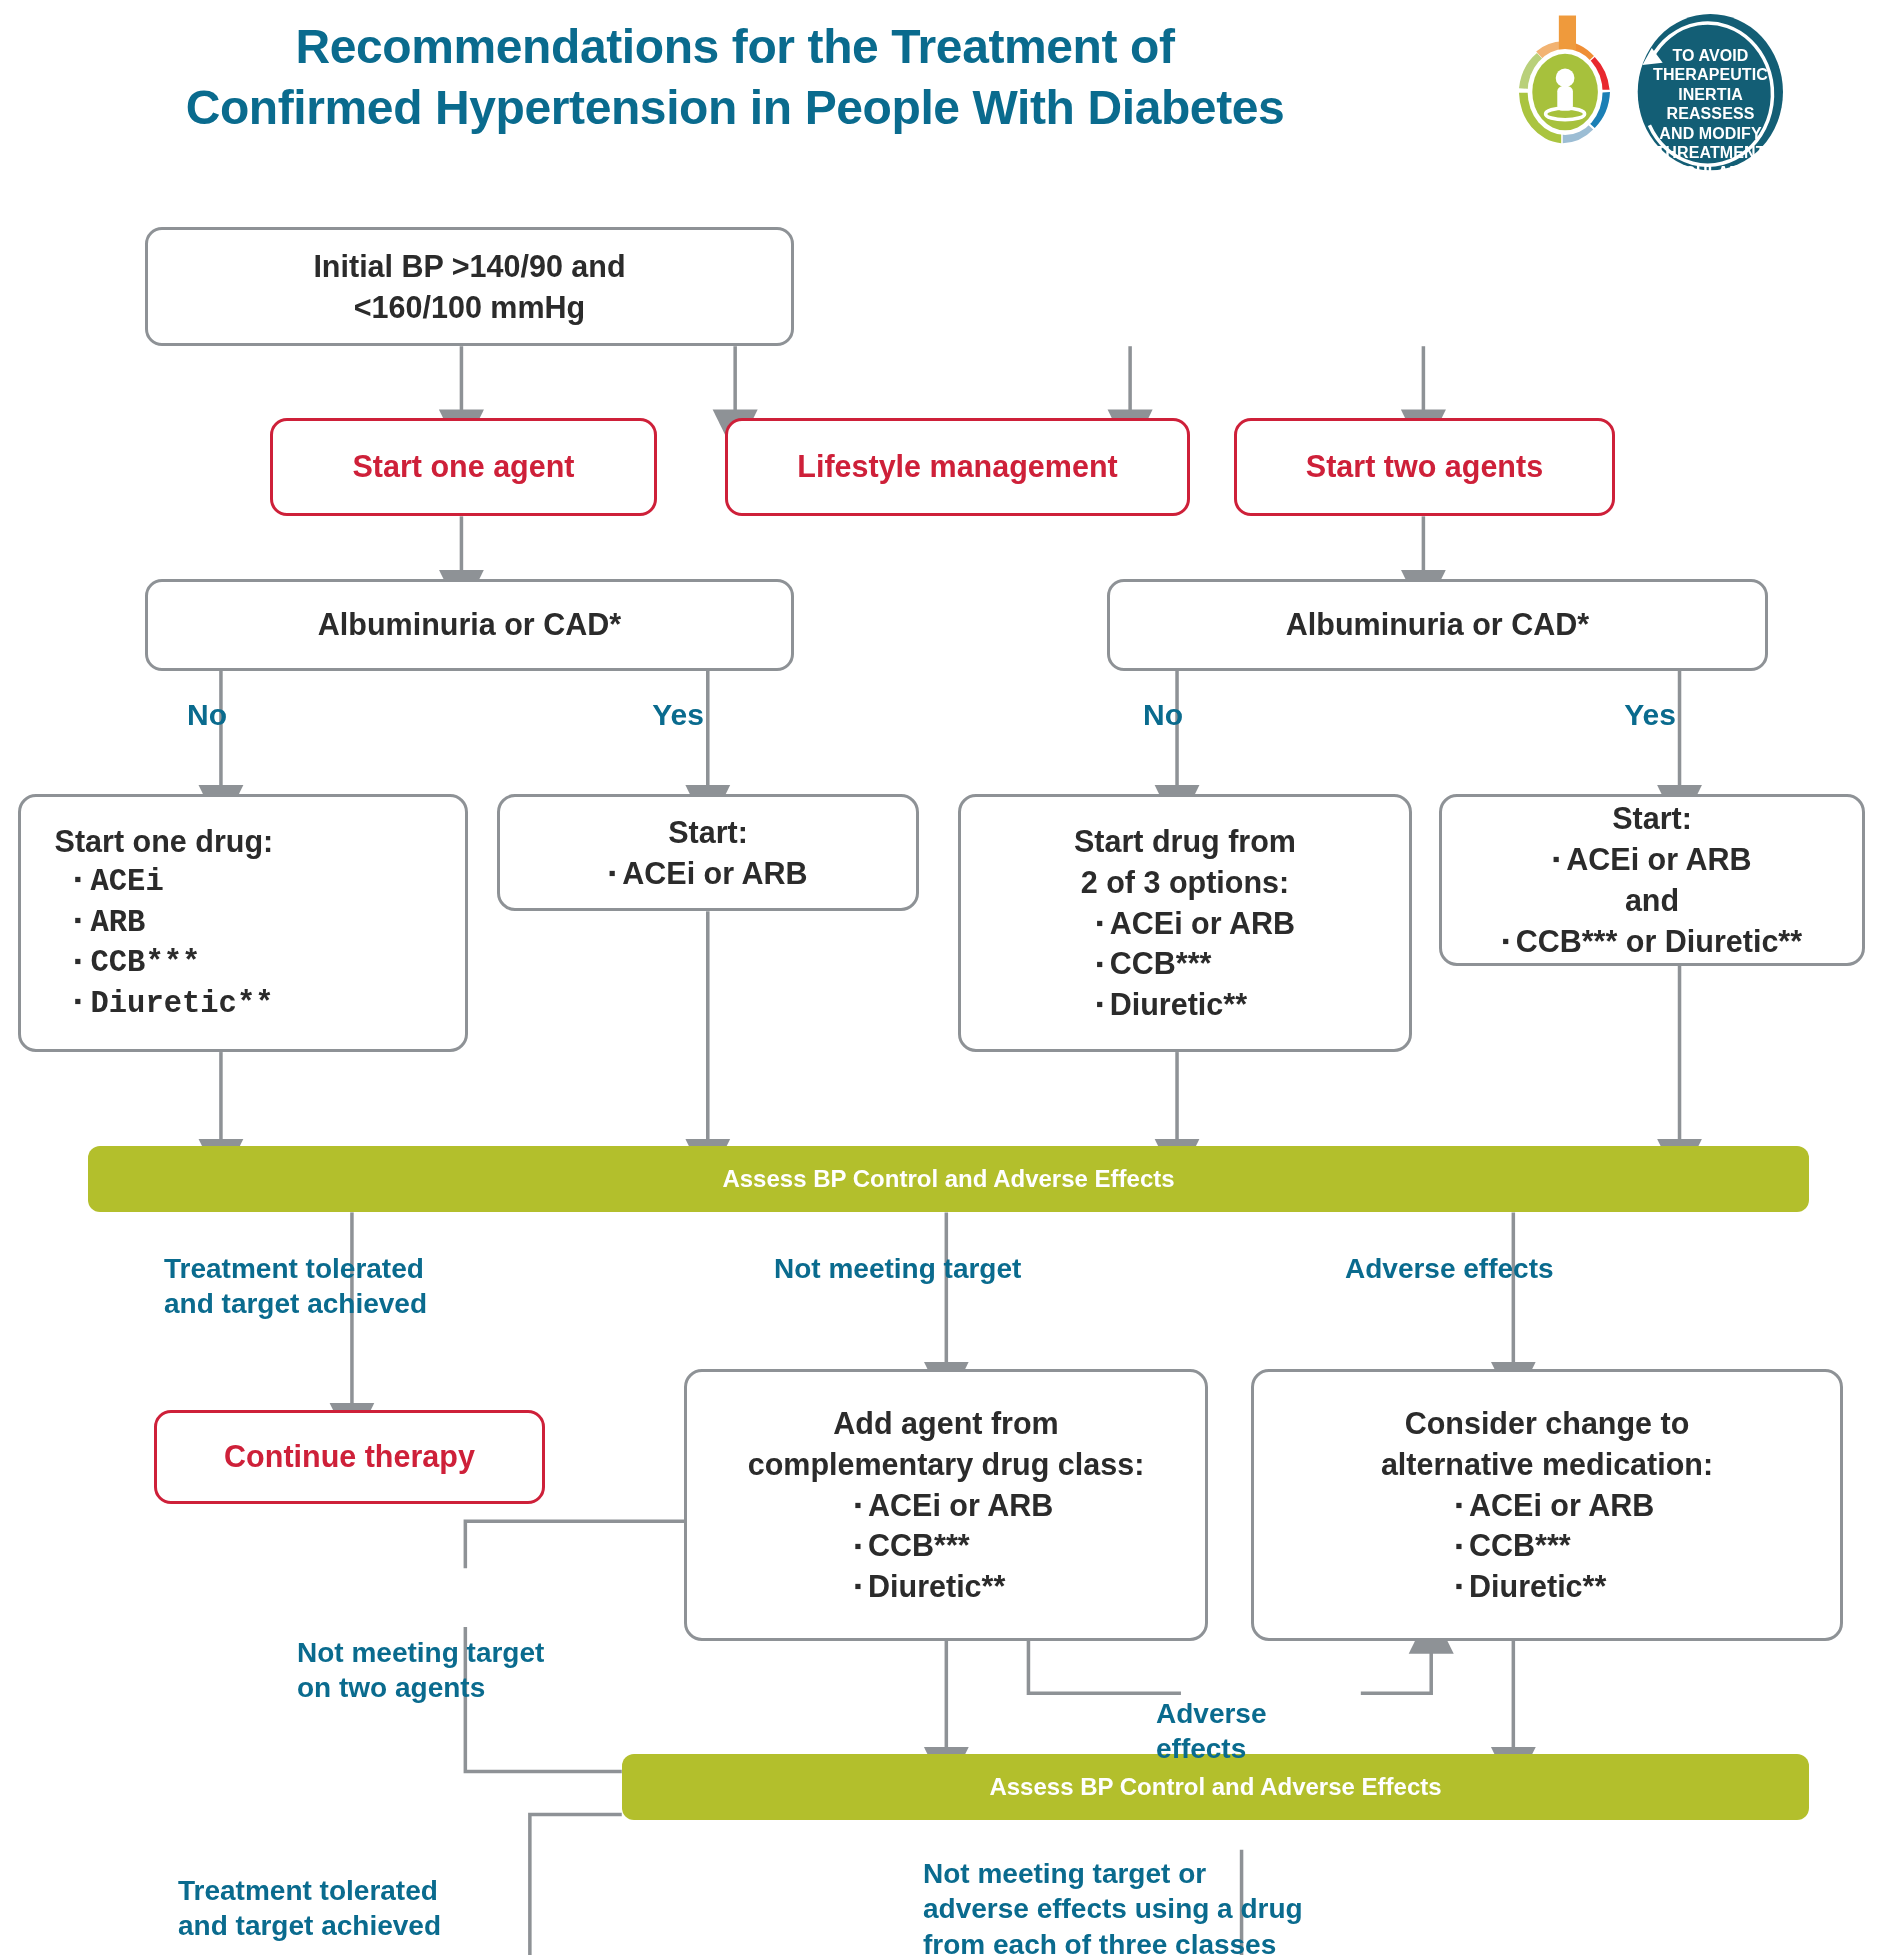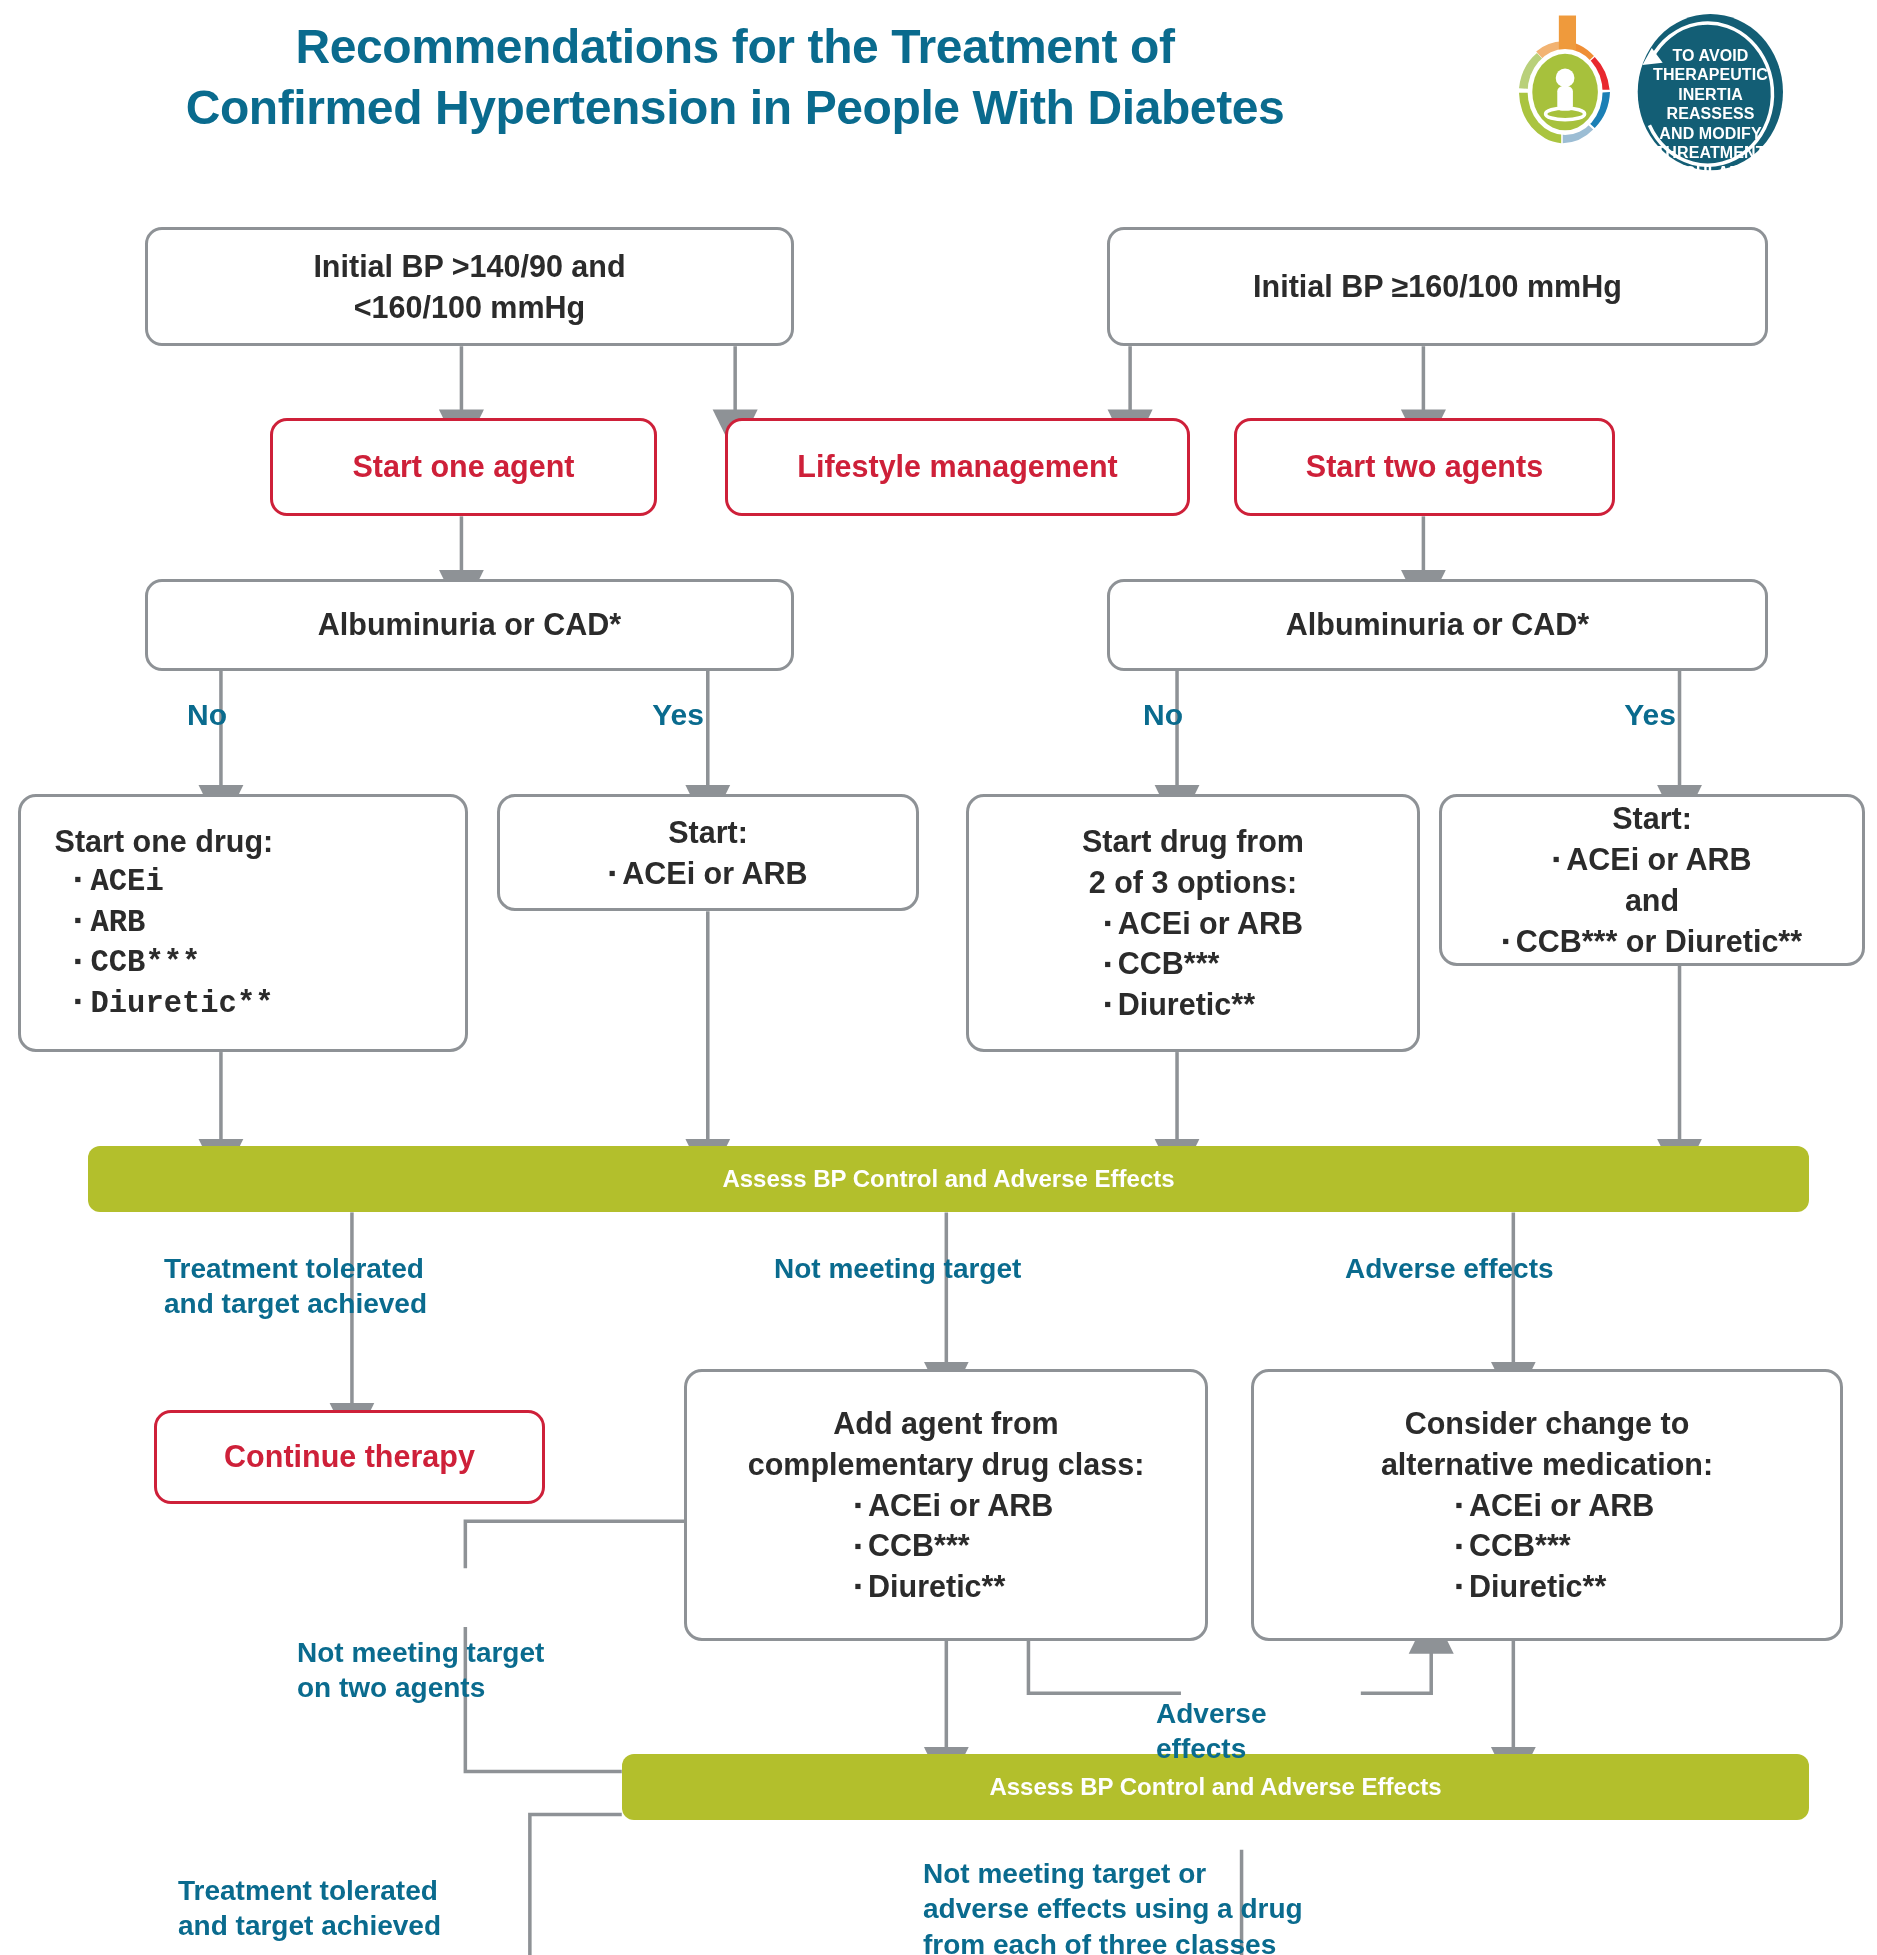--- a/index.html
+++ b/index.html
@@ -148,23 +148,20 @@
 
       <path d="M3175,4730 L3175,5140" marker-end="url(#ar)"></path>
     </g>
   </svg>
 
   <div class="box" style="left:145px;top:227px;width:649px;height:119px;">
     <span class="plain-line">Initial BP &gt;140/90 and</span>
     <span class="plain-line">&lt;160/100 mmHg</span>
   </div>
 
-  <div class="box" style="left:1107px;top:227px;width:661px;height:119px;">
-    <span class="plain-line">Initial BP ≥160/100 mmHg</span>
-  </div>
 
   <div class="box red" style="left:270px;top:418px;width:387px;height:98px;">
     <span>Start one agent</span>
   </div>
 
   <div class="box red" style="left:1234px;top:418px;width:381px;height:98px;">
     <span>Start two agents</span>
   </div>
 
   <div class="box red" style="left:725px;top:418px;width:465px;height:98px;">
@@ -189,21 +186,21 @@
     </ul>
   </div>
 
   <div class="box tall" style="left:497px;top:794px;width:422px;height:117px;">
     <span class="plain-line">Start:</span>
     <ul class="blist">
       <li>ACEi or ARB</li>
     </ul>
   </div>
 
-  <div class="box tall" style="left:958px;top:794px;width:454px;height:258px;margin-left:8px;">
+  <div class="box tall" style="left:958px;top:794px;width:454px;height:258px;">
     <span class="plain-line">Start drug from</span>
     <span class="plain-line">2 of 3 options:</span>
     <ul class="blist" style="margin-left:21px;">
       <li>ACEi or ARB</li>
       <li>CCB***</li>
       <li>Diuretic**</li>
     </ul>
   </div>
 
   <div class="box tall" style="left:1439px;top:794px;width:426px;height:172px;">

